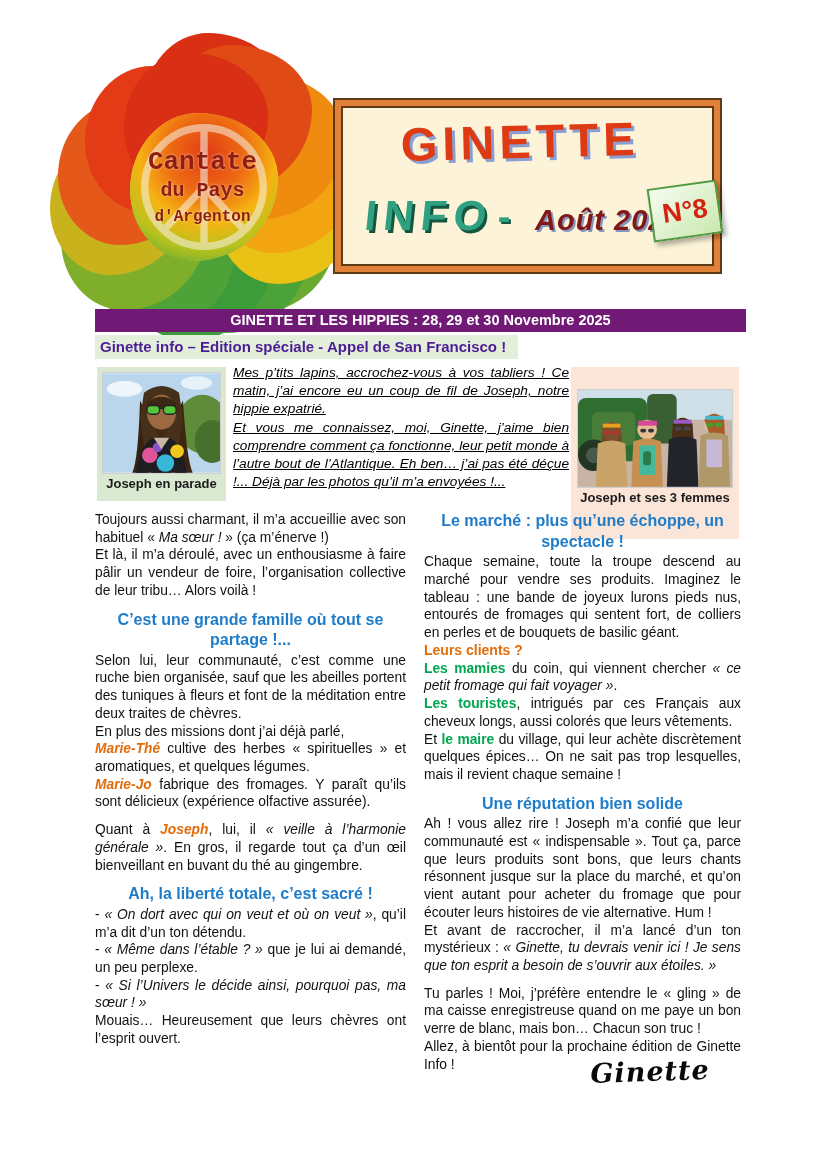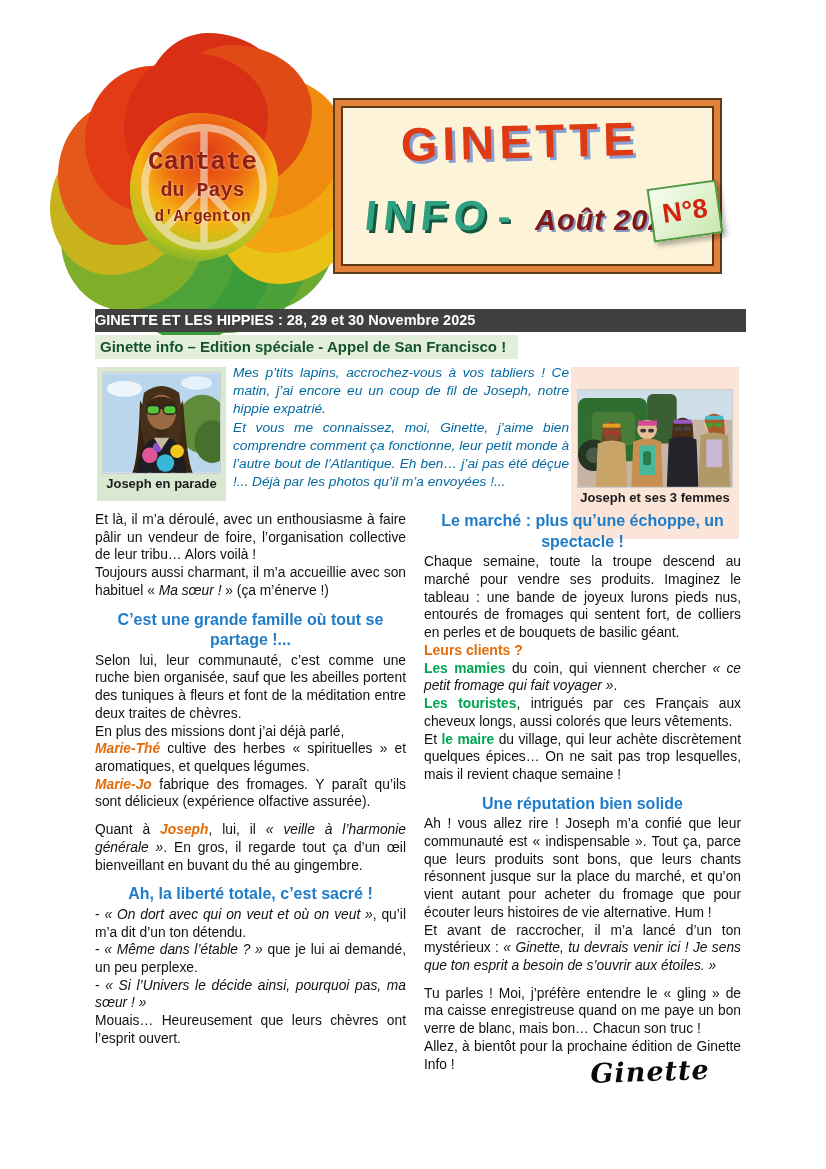--- a/index.html
+++ b/index.html
@@ -37,33 +37,33 @@
   .info-dash{font-size:38px;font-weight:bold;color:#2FA080;text-shadow:2px 2px 0 #14563f;}
   .banner-date{font-size:29px;font-weight:bold;font-style:italic;color:#801818;
     letter-spacing:1px;text-shadow:2px 2px 0 rgba(120,140,190,.9);margin-left:14px;}
   .issue-badge{position:absolute;right:-6px;top:78px;width:66px;height:50px;
     transform:rotate(-8deg);background:linear-gradient(145deg,#f6fdf0,#c9e7ae);
     border:2px solid #4f9a40;color:#D42310;font-size:27px;font-weight:bold;
     display:flex;align-items:center;justify-content:center;
     box-shadow:3px 4px 5px rgba(0,0,0,.3);}
 
   
-  .red-bar{position:absolute;left:95px;top:309px;width:651px;height:23px;background:#404040;
-    color:#fff;font-weight:bold;font-size:14.5px;text-align:left;line-height:23px;}
-  .subtitle{position:absolute;left:95px;top:335px;background:#E3EFDA;color:#14532d;
+  .red-bar{position:absolute;left:95px;top:309px;width:651px;height:23px;background:#701a75;
+    color:#fff;font-weight:bold;font-size:14.5px;text-align:center;line-height:23px;}
+  .subtitle{position:absolute;left:95px;top:335px;background:#E3EFDA;color:#4c1d95;
     font-weight:bold;font-size:15px;padding:3px 12px 4px 5px;white-space:nowrap;}
 
   
   .photo-card{position:absolute;box-sizing:border-box;text-align:center;}
   .photo-card.left{left:97px;top:367px;width:129px;height:134px;background:#D9E8D0;padding:5px 5px 2px;}
   .photo-card.right{left:571px;top:367px;width:168px;height:172px;background:#FBE5D8;padding:22px 6px 2px;}
   .photo-frame{background:#fff;border:1px solid #cfcfcf;line-height:0;}
   .photo-caption{font-weight:bold;font-size:13px;line-height:20px;color:#1a1a1a;}
   .intro{position:absolute;left:233px;top:364px;width:336px;font-style:italic;
-    font-size:13.7px;line-height:1.33;text-align:justify;color:#0369a1;}
+    font-size:13.7px;line-height:1.33;text-align:justify;color:#000000;text-decoration:underline;}
   .intro p{margin:0;}
 
   
   .col{position:absolute;top:511px;}
   .col-left{left:95px;width:311px;}
   .col-right{left:424px;width:317px;}
   .blk{font-size:13.8px;line-height:1.285;text-align:justify;margin:0;}
   .blk:first-child{margin-top:0;}
   .heading-blue{color:#1F7CC8;font-weight:bold;font-size:16px;text-align:center;
     margin-top:10px;margin-bottom:1px;}
@@ -187,22 +187,22 @@
             <rect x="139" y="33" width="7" height="4" rx="2" fill="#3a3"></rect>
           <path d="M124 46 Q138 40 152 46 L154 98 L122 98 Z" fill="#b09868"></path>
           <rect x="130" y="50" width="16" height="28" fill="#c8b8d8"></rect>
         </g>
       </svg>
     </div>
     <div class="photo-caption">Joseph et ses 3 femmes</div>
   </div>
 
   <div class="col col-left">
+      <div class="blk para"><span>Toujours aussi charmant, il m’a accueillie avec son habituel « </span><span class="i">Ma sœur ! </span><span>» (ça m’énerve !)</span></div>
       <div class="blk para"><span>Et là, il m’a déroulé, avec un enthousiasme à faire pâlir un vendeur de foire, l’organisation collective de leur tribu… Alors voilà !</span></div>
-      <div class="blk para"><span>Toujours aussi charmant, il m’a accueillie avec son habituel « </span><span class="i">Ma sœur ! </span><span>» (ça m’énerve !)</span></div>
       <div class="blk heading-blue"><span>C’est une grande famille où tout se partage !...</span></div>
       <div class="blk para"><span>Selon lui, leur communauté, c’est comme une ruche bien organisée, sauf que les abeilles portent des tuniques à fleurs et font de la méditation entre deux traites de chèvres.</span></div>
       <div class="blk para"><span>En plus des missions dont j’ai déjà parlé,</span></div>
       <div class="blk para"><span class="orange">Marie-Thé</span><span> cultive des herbes « spirituelles » et aromatiques, et quelques légumes.</span></div>
       <div class="blk para"><span class="orange">Marie-Jo</span><span> fabrique des fromages. Y paraît qu’ils sont délicieux (expérience olfactive assurée).</span></div>
       <div class="blk para para-spaced"><span>Quant à </span><span class="orange">Joseph</span><span>, lui, il </span><span class="i">« veille à l’harmonie générale »</span><span>. En gros, il regarde tout ça d’un œil bienveillant en buvant du thé au gingembre.</span></div>
       <div class="blk heading-blue"><span>Ah, la liberté totale, c’est sacré !</span></div>
       <div class="blk para"><span>- </span><span class="i">« On dort avec qui on veut et où on veut »</span><span>, qu’il m’a dit d’un ton détendu.</span></div>
       <div class="blk para"><span> - </span><span class="i">« Même dans l’étable ? »</span><span> que je lui ai demandé, un peu perplexe.</span></div>
       <div class="blk para"><span>- </span><span class="i">« Si l’Univers le décide ainsi, pourquoi pas, ma sœur ! »</span></div>

